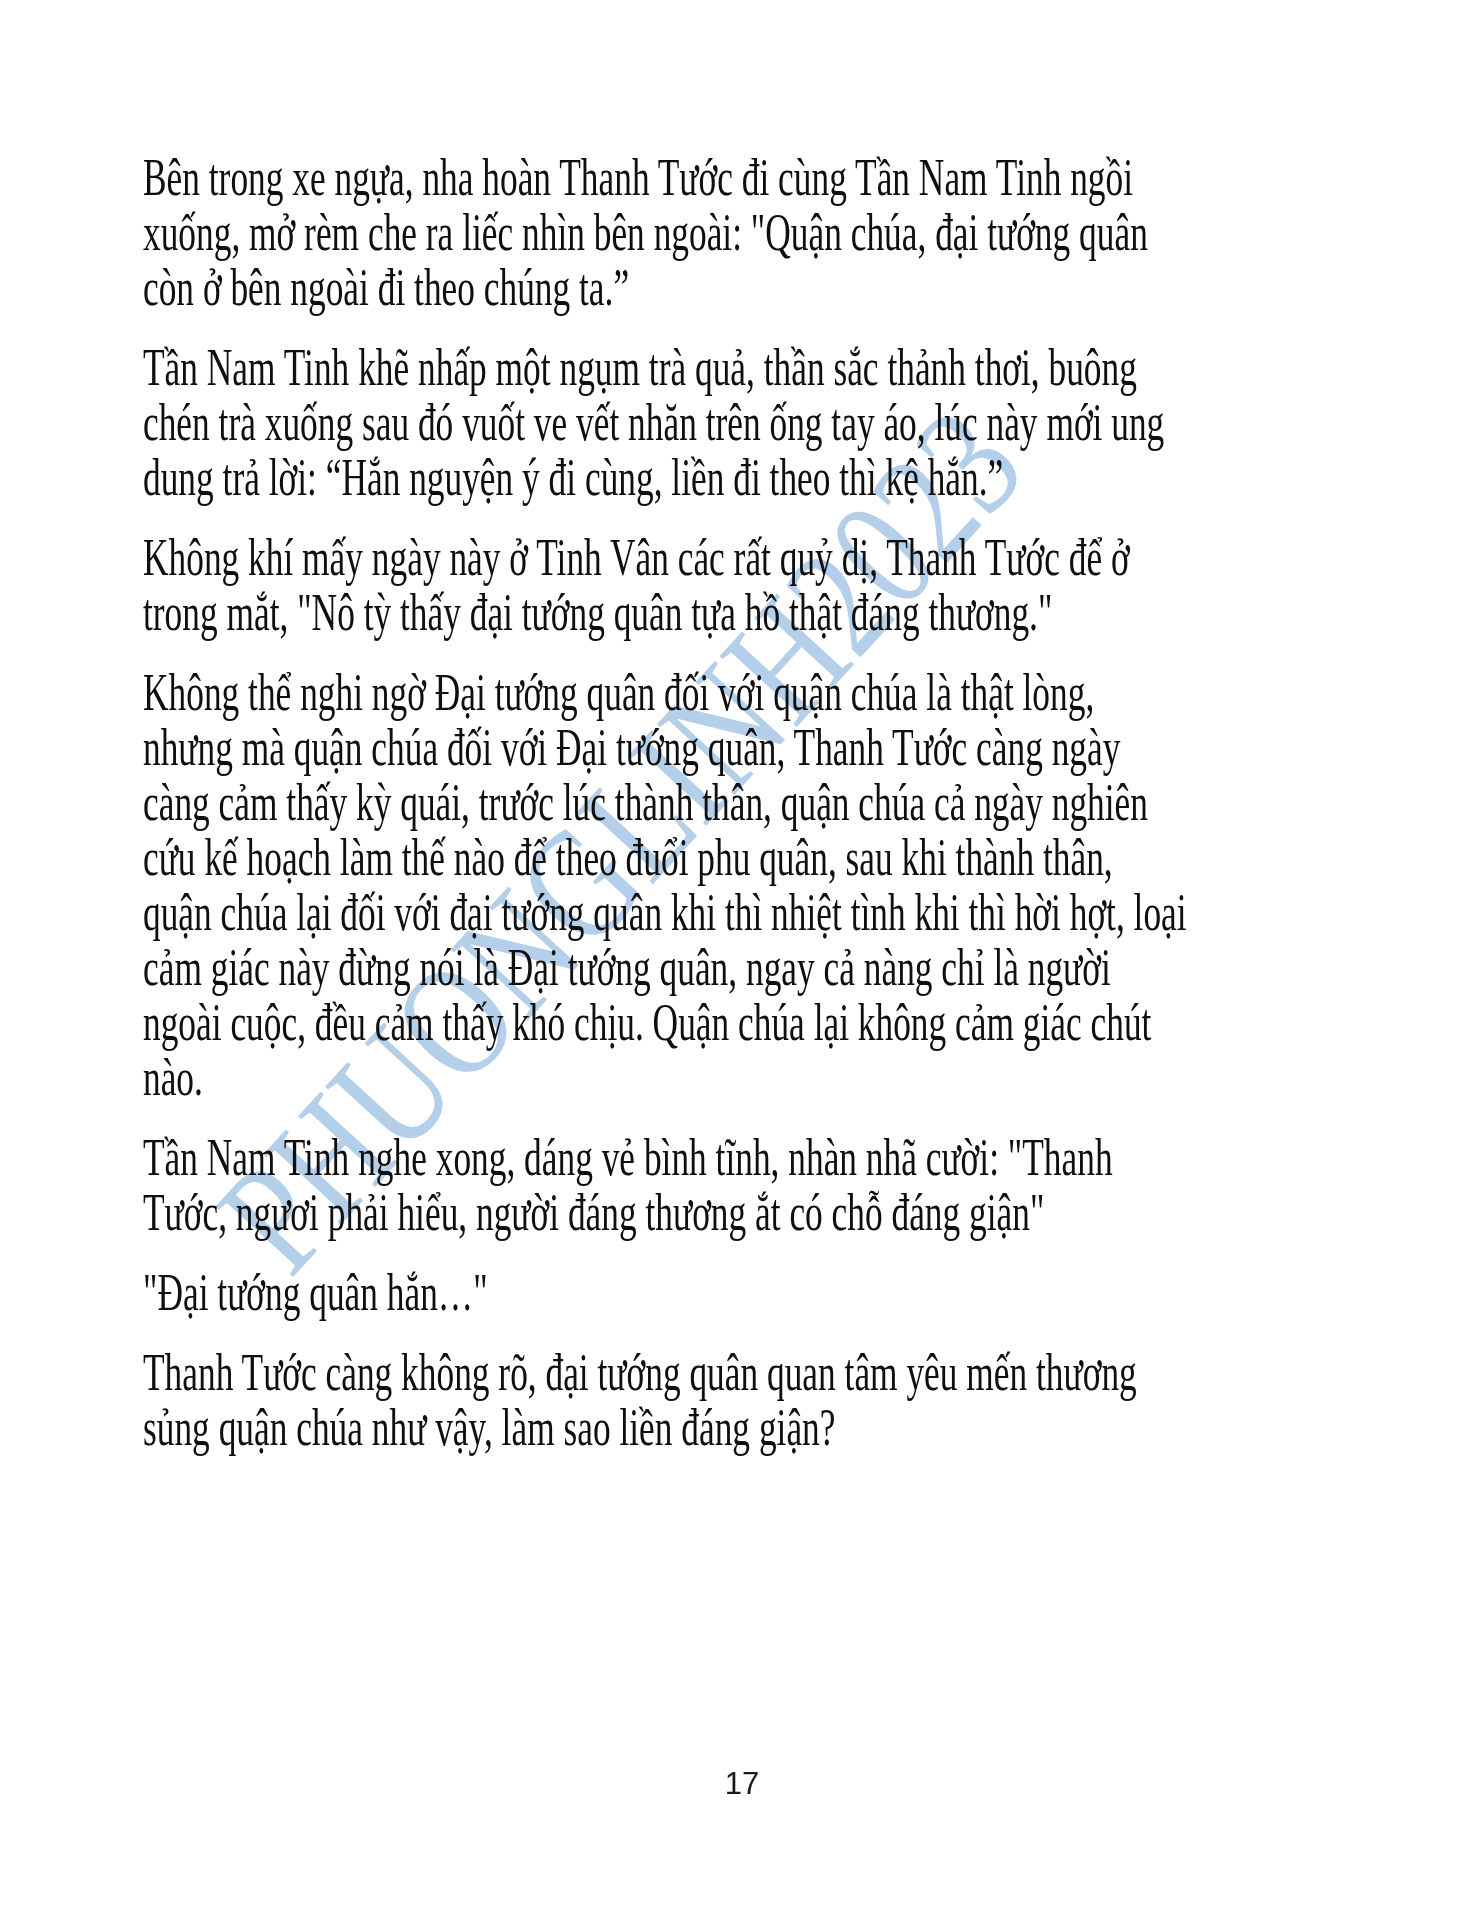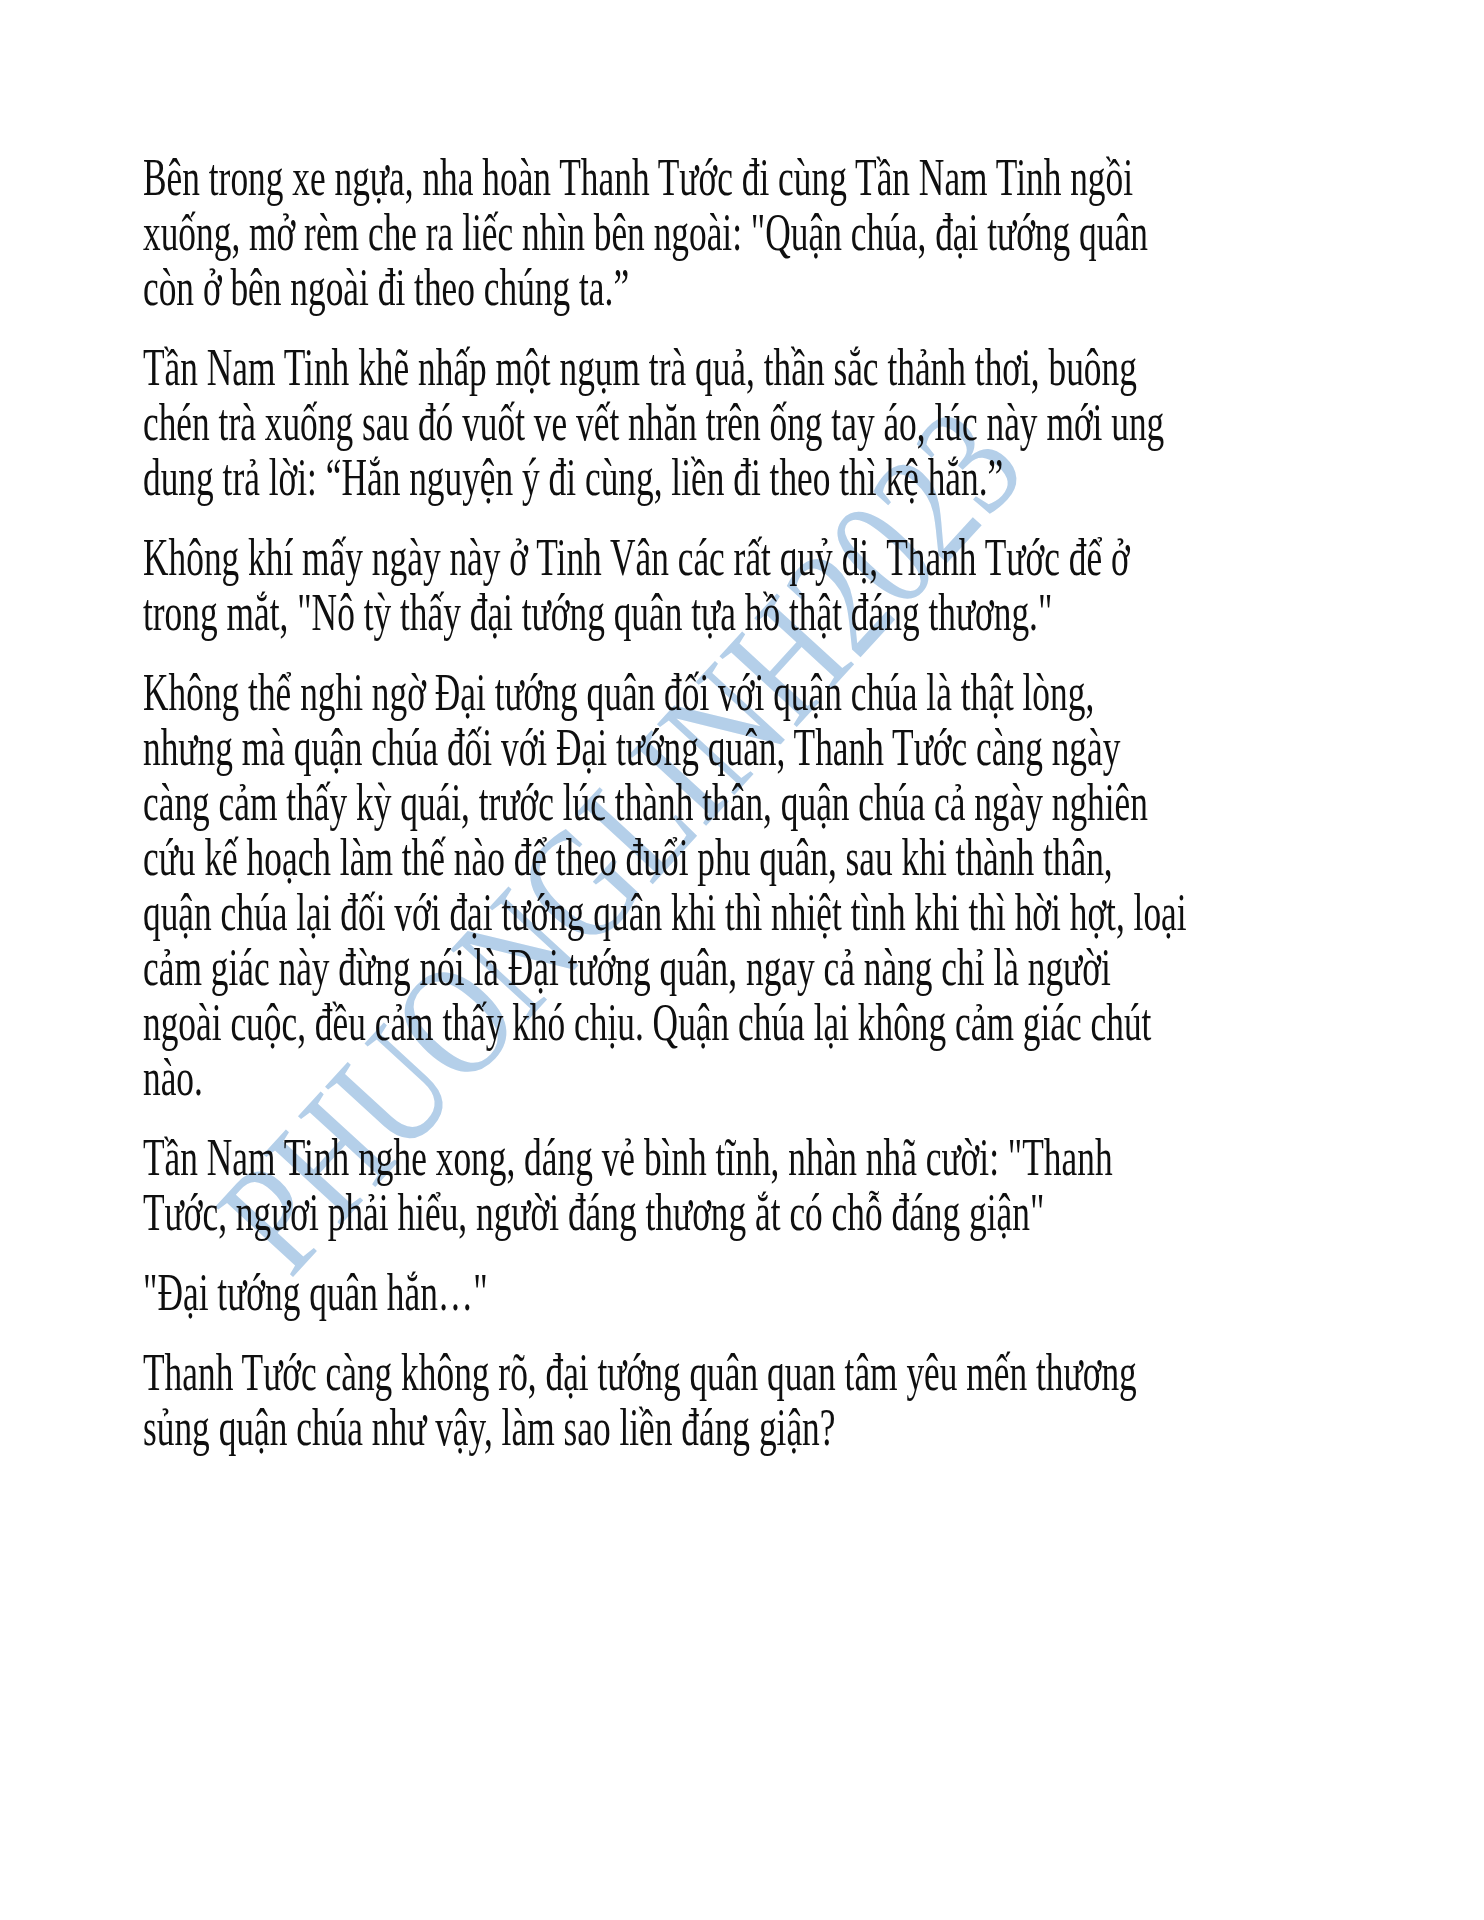--- a/index.html
+++ b/index.html
@@ -71,13 +71,14 @@
   <div class="content">
     <p class="para">Bên trong xe ngựa, nha hoàn Thanh Tước đi cùng Tần Nam Tinh ngồi xuống, mở rèm che ra liếc nhìn bên ngoài: "Quận chúa, đại tướng quân còn ở bên ngoài đi theo chúng ta.”</p>
     <p class="para">Tần Nam Tinh khẽ nhấp một ngụm trà quả, thần sắc thảnh thơi, buông chén trà xuống sau đó vuốt ve vết nhăn trên ống tay áo, lúc này mới ung dung trả lời: “Hắn nguyện ý đi cùng, liền đi theo thì kệ hắn.”</p>
     <p class="para">Không khí mấy ngày này ở Tinh Vân các rất quỷ dị, Thanh Tước để ở trong mắt, "Nô tỳ thấy đại tướng quân tựa hồ thật đáng thương."</p>
     <p class="para">Không thể nghi ngờ Đại tướng quân đối với quận chúa là thật lòng, nhưng mà quận chúa đối với Đại tướng quân, Thanh Tước càng ngày càng cảm thấy kỳ quái, trước lúc thành thân, quận chúa cả ngày nghiên cứu kế hoạch làm thế nào để theo đuổi phu quân, sau khi thành thân, quận chúa lại đối với đại tướng quân khi thì nhiệt tình khi thì hời hợt, loại cảm giác này đừng nói là Đại tướng quân, ngay cả nàng chỉ là người ngoài cuộc, đều cảm thấy khó chịu. Quận chúa lại không cảm giác chút nào.</p>
     <p class="para">Tần Nam Tinh nghe xong, dáng vẻ bình tĩnh, nhàn nhã cười: "Thanh Tước, ngươi phải hiểu, người đáng thương ắt có chỗ đáng giận"</p>
     <p class="para">"Đại tướng quân hắn…"</p>
     <p class="para">Thanh Tước càng không rõ, đại tướng quân quan tâm yêu mến thương sủng quận chúa như vậy, làm sao liền đáng giận?</p>
   </div>
 
+  <div class="page-number">17</div>
 </div>
 
 </body></html>

